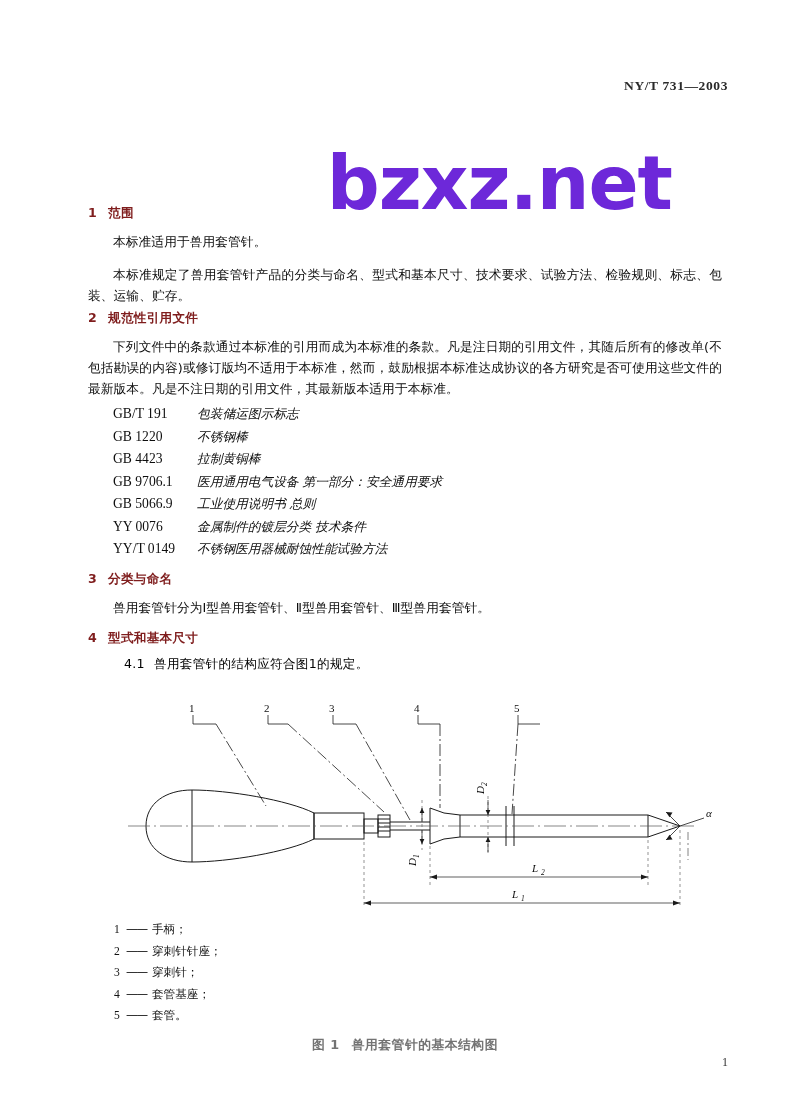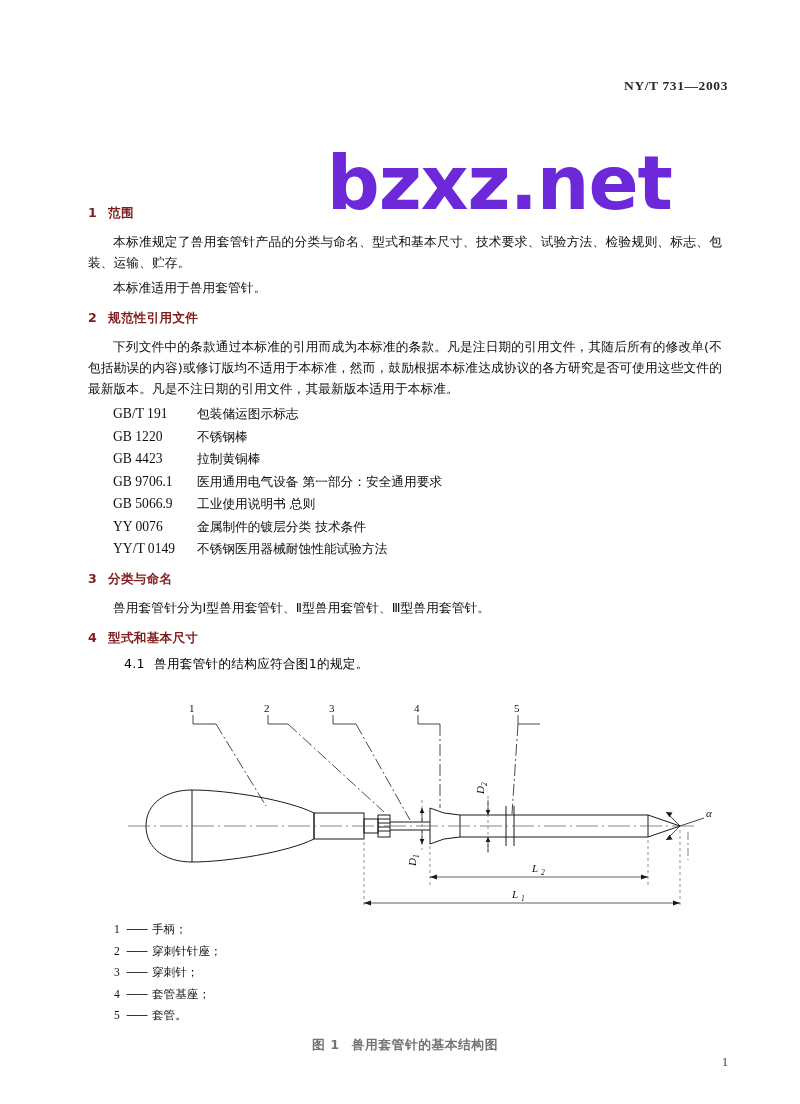--- a/index.html
+++ b/index.html
@@ -119,20 +119,21 @@
     color: #0d0d0d;
   }
   .ref-item .code {
     display: inline-block;
     min-width: 84px;
     font-family: "Liberation Serif", serif;
   }
   .ref-item .name {
     font-family: "DejaVu Sans", sans-serif;
     font-size: 12.7px;
+    font-style: italic;
   }
 
   
   .figure-wrap {
     position: absolute;
     top: 700px;
     left: 88px;
     width: 634px;
     z-index: 2;
   }
@@ -198,22 +199,22 @@
   <div class="doc-header">NY/T 731—2003</div>
 
   <div class="watermark">bzxz.net</div>
 
 
   <div class="content">
 
     <div class="h-sec">
       <span class="num">1</span><span>范围</span>
     </div>
+    <p class="para last">本标准适用于兽用套管针。</p>
     <p class="para">本标准规定了兽用套管针产品的分类与命名、型式和基本尺寸、技术要求、试验方法、检验规则、标志、包装、运输、贮存。</p>
-    <p class="para last">本标准适用于兽用套管针。</p>
 
     <div class="h-sec">
       <span class="num">2</span><span>规范性引用文件</span>
     </div>
     <p class="para">下列文件中的条款通过本标准的引用而成为本标准的条款。凡是注日期的引用文件，其随后所有的修改单(不包括勘误的内容)或修订版均不适用于本标准，然而，鼓励根据本标准达成协议的各方研究是否可使用这些文件的最新版本。凡是不注日期的引用文件，其最新版本适用于本标准。</p>
 
     <div class="ref-list">
       <div class="ref-item">
         <span class="code">GB/T 191</span><span class="name">包装储运图示标志</span>
       </div>

